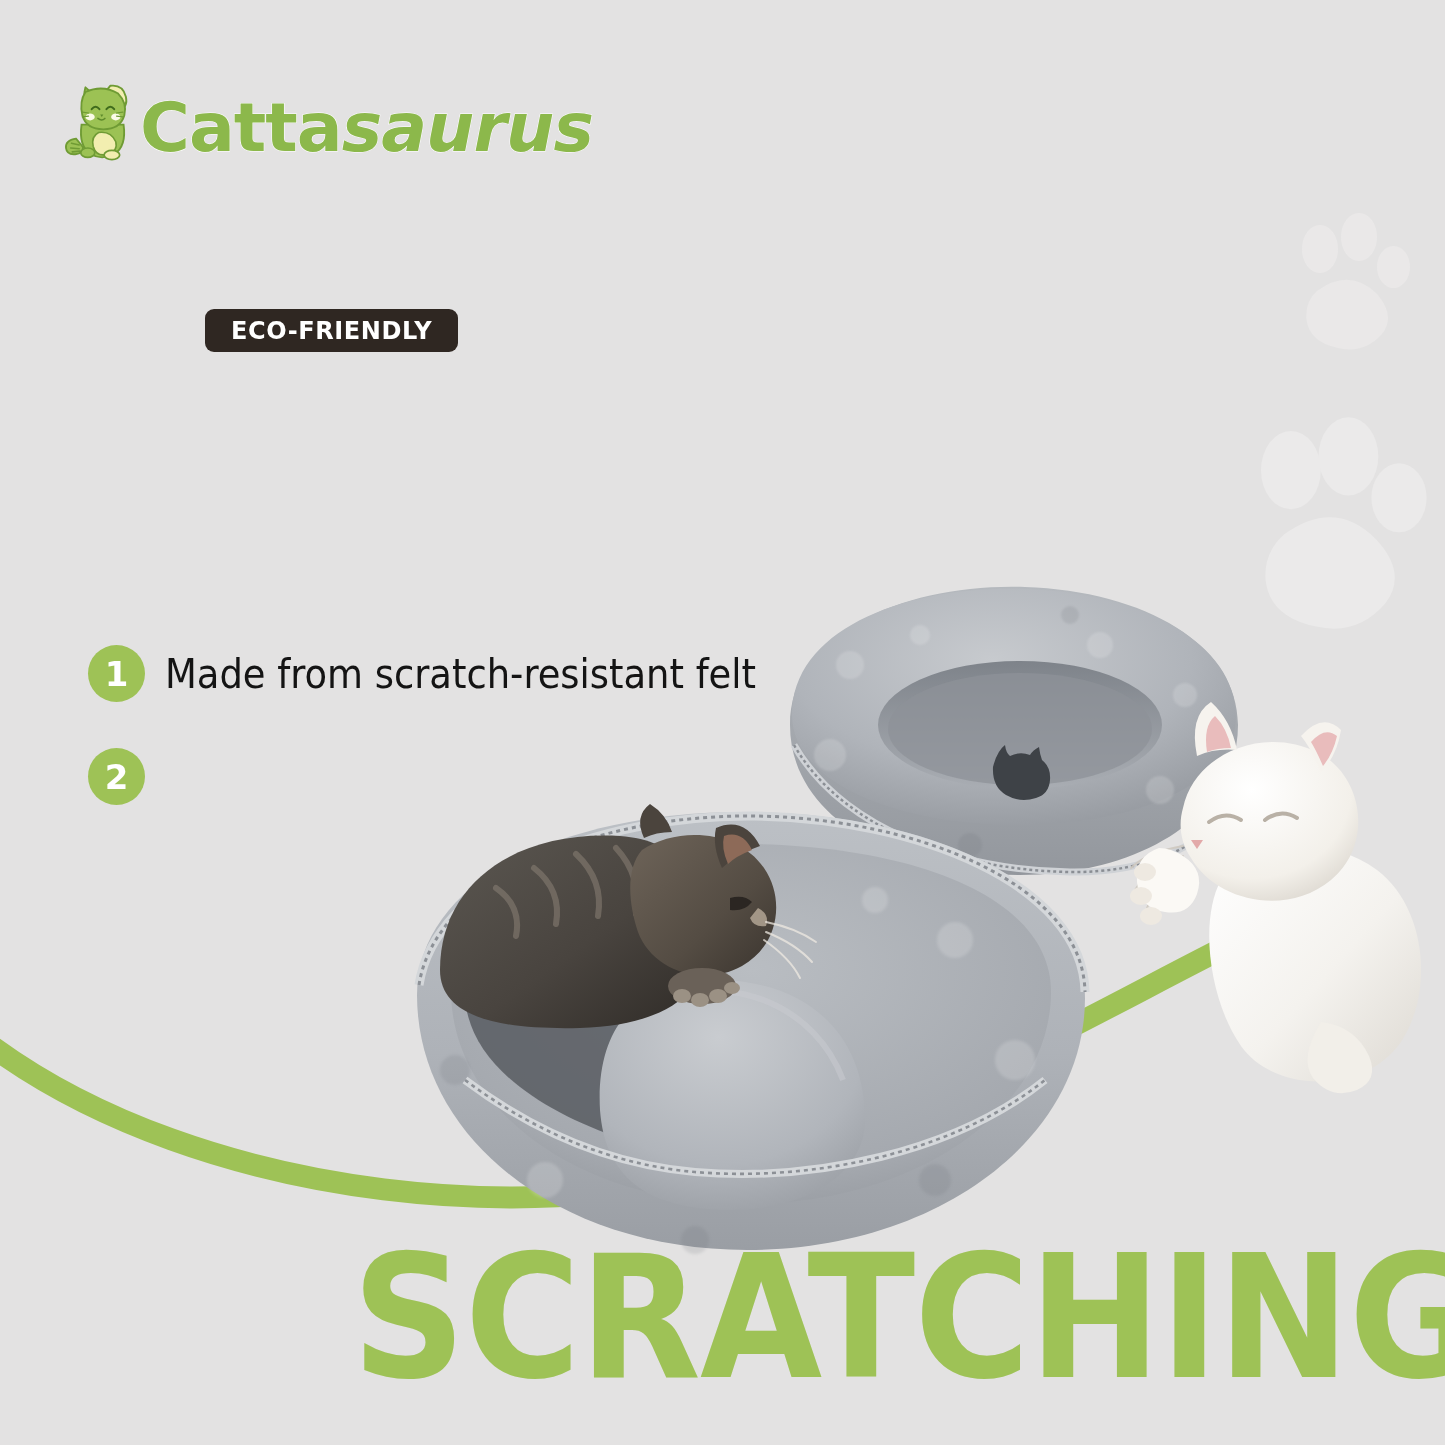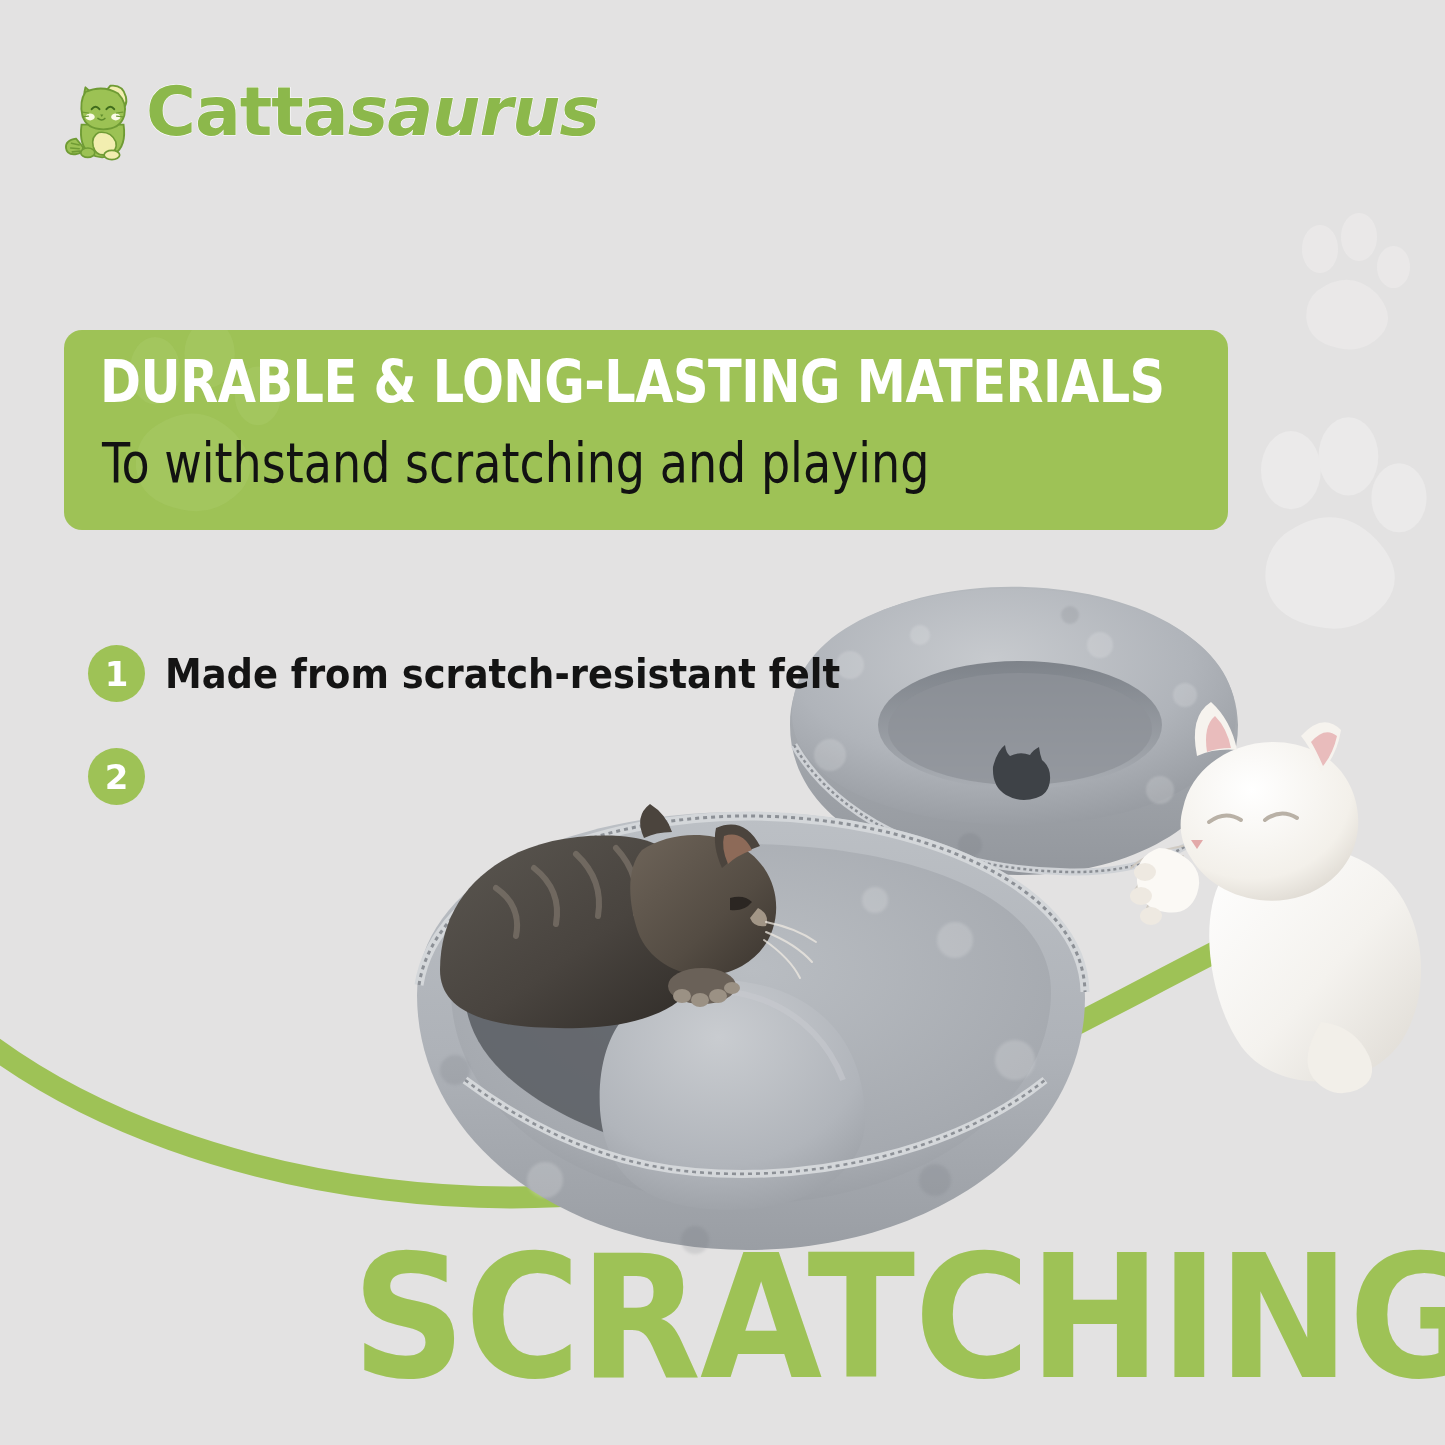--- a/index.html
+++ b/index.html
@@ -10,21 +10,21 @@
     overflow:hidden;
     position:relative;
   }
   .stage{position:absolute;inset:0;overflow:hidden;}
 
   
   .paw{position:absolute;opacity:1;}
   .paw svg{display:block;}
 
   
-  .logo{position:absolute;left:62px;top:78px;display:flex;align-items:flex-start;gap:6px;}
+  .logo{position:absolute;left:62px;top:78px;display:flex;align-items:flex-end;}
   .logo-mark{width:78px;height:84px;flex:0 0 auto;}
   .logo-text{
     font-family:"DejaVu Sans",sans-serif;
     font-size:68px;font-weight:700;font-style:italic;
     color:#8cb84b;
     letter-spacing:-1px;
     line-height:1;
     -webkit-text-stroke:1px #ffffff;
     paint-order:stroke fill;
     white-space:nowrap;
@@ -73,21 +73,21 @@
   .feature.f2{left:88px;top:748px;}
   .feat-num{
     width:57px;height:57px;border-radius:50%;
     background:#9ec256;color:#fff;
     display:flex;align-items:center;justify-content:center;
     font-family:"DejaVu Sans",sans-serif;font-weight:700;font-size:34px;
     flex:0 0 auto;
   }
   .feat-label{
     font-family:"DejaVu Sans Condensed","DejaVu Sans",sans-serif;
-    font-size:41px;color:#141414;white-space:nowrap;font-weight:700;
+    font-size:41px;color:#141414;white-space:nowrap;font-weight:400;
   }
 
   
   .swoosh{position:absolute;left:0;top:940px;width:1445px;height:400px;z-index:1;}
 
   
   .photo{position:absolute;z-index:3;}
 
   
   .donut{left:770px;top:575px;width:480px;height:360px;}
@@ -166,35 +166,24 @@
 
         <ellipse cx="33" cy="96" rx="9" ry="6" fill="#9cc254" stroke="#6f9b34" stroke-width="2.2"></ellipse>
         <ellipse cx="64" cy="99" rx="10" ry="6" fill="#f2eeb0" stroke="#6f9b34" stroke-width="2.2"></ellipse>
       </svg>
     </span>
     <span class="logo-text">
       <span class="bold-part">Catta</span><span>saurus</span>
     </span>
   </div>
 
-  <div class="banner">
-    <span class="banner-paw">
-      <svg width="210" height="210" viewBox="0 0 100 100" aria-hidden="true">
-        <g fill="#a8c967">
-          <ellipse cx="30" cy="26" rx="12" ry="16"></ellipse>
-          <ellipse cx="56" cy="18" rx="12" ry="16"></ellipse>
-          <ellipse cx="79" cy="38" rx="11" ry="14"></ellipse>
-          <path d="M28 54 q22-16 40 2 q13 15 3 27 q-12 13 -29 9 q-19 -4 -21 -19 q-1 -12 7 -19z"></path>
-        </g>
-      </svg>
-    </span>
-    <div class="banner-headline">DURABLE &amp; LONG-LASTING MATERIALS</div>
-    <div class="banner-sub">To withstand scratching and playing</div>
-  </div>
-
+
+  <div class="badge">
+    <span class="badge-text">ECO-FRIENDLY</span>
+  </div>
 
   <div class="feature f1">
     <span class="feat-num">1</span>
     <span class="feat-label">Made from scratch-resistant felt</span>
   </div>
   <div class="feature f2">
     <span class="feat-num">2</span>
   </div>
 
   <svg class="swoosh" viewBox="0 0 1445 400" preserveAspectRatio="none">

